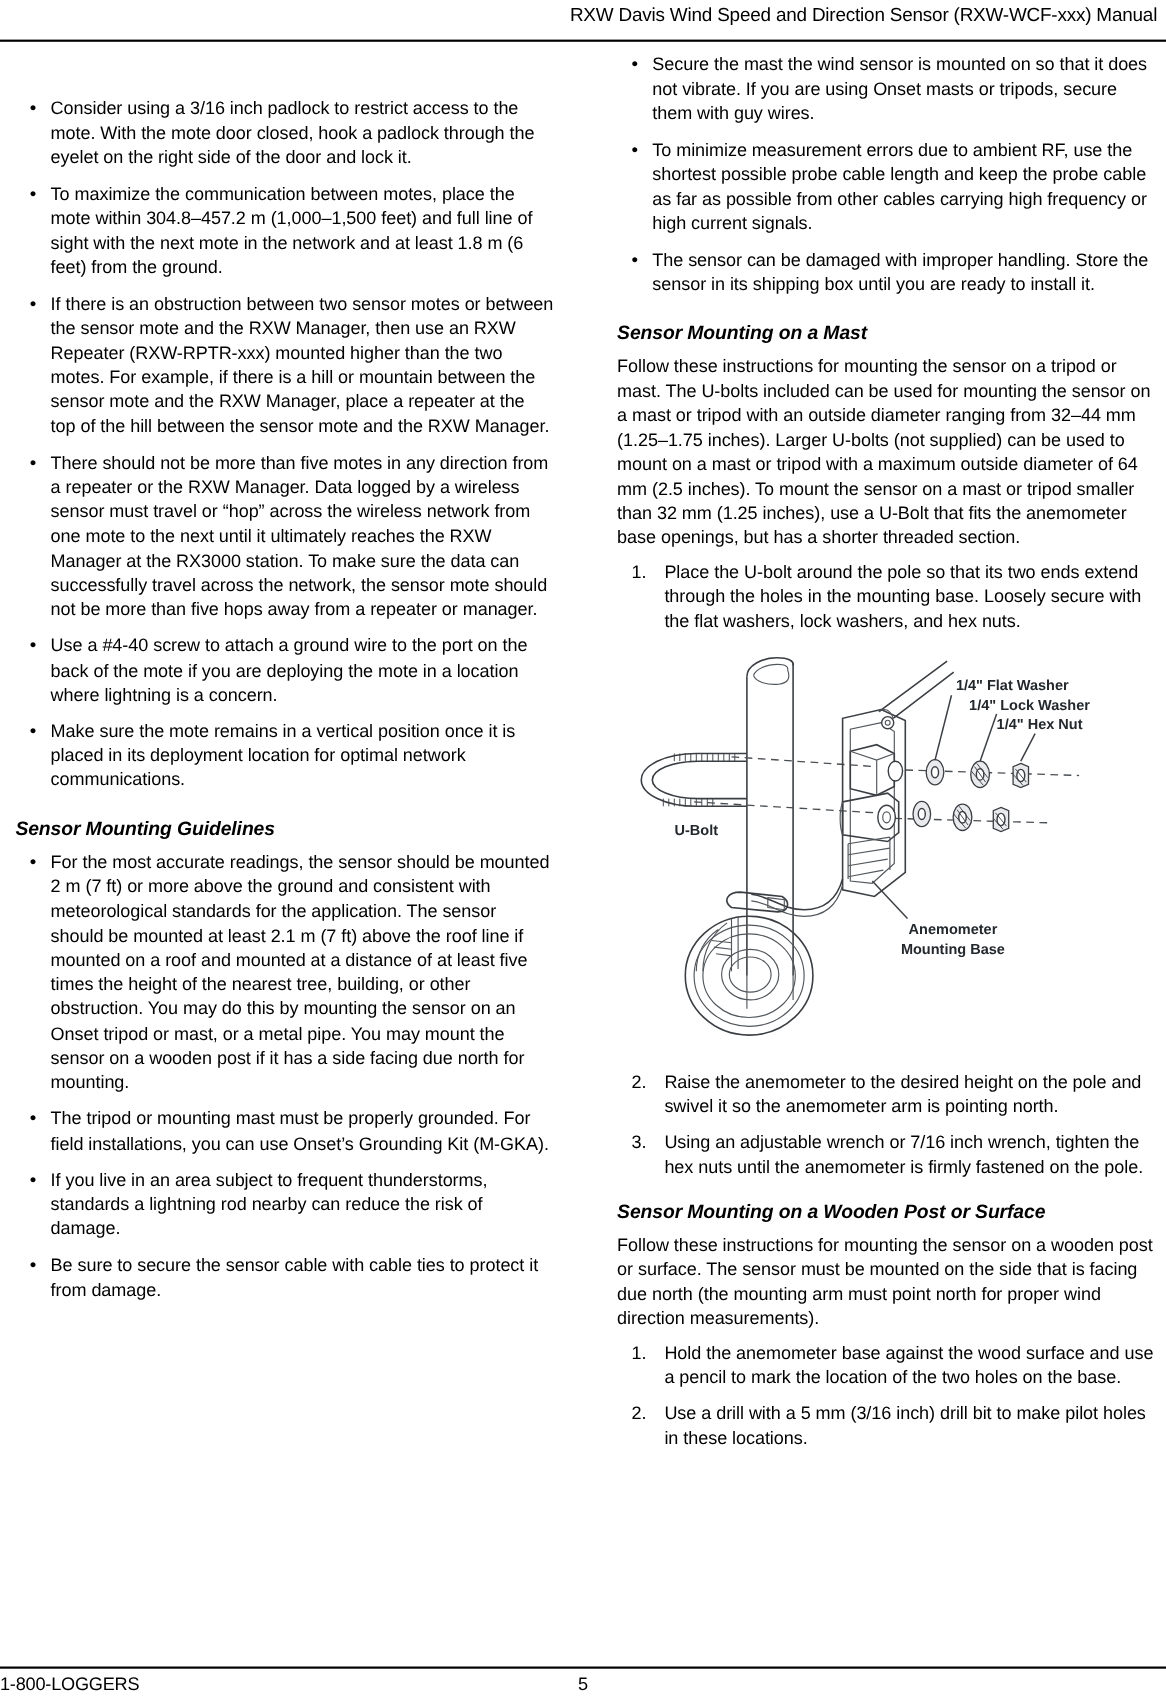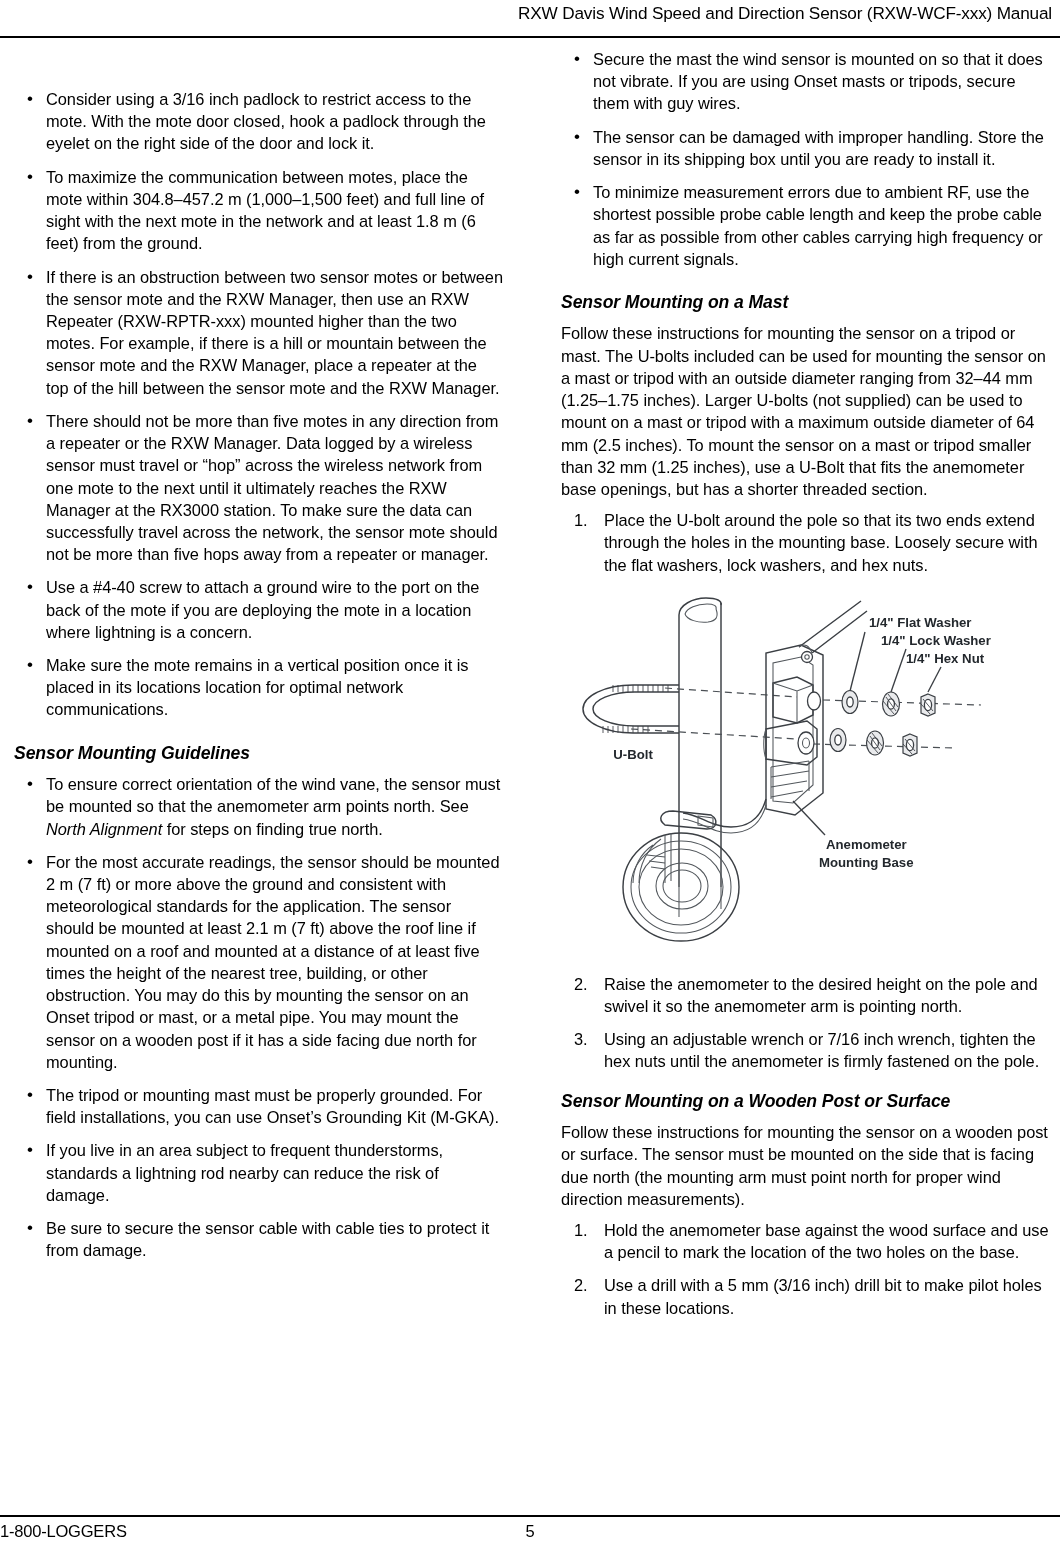--- a/index.html
+++ b/index.html
@@ -198,42 +198,41 @@
   <div class="columns">
 
     <div class="col col-left">
 
       <ul class="bullets">
         <li>Consider using a 3/16 inch padlock to restrict access to the mote. With the mote door closed, hook a padlock through the eyelet on the right side of the door and lock it.</li>
         <li>To maximize the communication between motes, place the mote within 304.8–457.2 m (1,000–1,500 feet) and full line of sight with the next mote in the network and at least 1.8 m (6 feet) from the ground.</li>
         <li>If there is an obstruction between two sensor motes or between the sensor mote and the RXW Manager, then use an RXW Repeater (RXW-RPTR-xxx) mounted higher than the two motes. For example, if there is a hill or mountain between the sensor mote and the RXW Manager, place a repeater at the top of the hill between the sensor mote and the RXW Manager.</li>
         <li>There should not be more than five motes in any direction from a repeater or the RXW Manager. Data logged by a wireless sensor must travel or “hop” across the wireless network from one mote to the next until it ultimately reaches the RXW Manager at the RX3000 station. To make sure the data can successfully travel across the network, the sensor mote should not be more than five hops away from a repeater or manager.</li>
         <li>Use a #4-40 screw to attach a ground wire to the port on the back of the mote if you are deploying the mote in a location where lightning is a concern.</li>
-        <li>Make sure the mote remains in a vertical position once it is placed in its locations location for optimal network communications.</li>
+        <li>Make sure the mote remains in a vertical position once it is placed in its deployment location for optimal network communications.</li>
       </ul>
 
       <h2 class="h-sec">Sensor Mounting Guidelines</h2>
 
 
       <ul class="bullets">
-        <li><span>To ensure correct orientation of the wind vane, the sensor must be mounted so that the anemometer arm points north. See </span><em class="it">North Alignment</em><span> for steps on finding true north.</span></li>
         <li>For the most accurate readings, the sensor should be mounted 2 m (7 ft) or more above the ground and consistent with meteorological standards for the application. The sensor should be mounted at least 2.1 m (7 ft) above the roof line if mounted on a roof and mounted at a distance of at least five times the height of the nearest tree, building, or other obstruction. You may do this by mounting the sensor on an Onset tripod or mast, or a metal pipe. You may mount the sensor on a wooden post if it has a side facing due north for mounting.</li>
         <li>The tripod or mounting mast must be properly grounded. For field installations, you can use Onset’s Grounding Kit (M-GKA).</li>
         <li>If you live in an area subject to frequent thunderstorms, standards a lightning rod nearby can reduce the risk of damage.</li>
         <li>Be sure to secure the sensor cable with cable ties to protect it from damage.</li>
       </ul>
 
     </div>
 
     <div class="col col-right">
 
       <ul class="bullets">
         <li>Secure the mast the wind sensor is mounted on so that it does not vibrate. If you are using Onset masts or tripods, secure them with guy wires.</li>
+        <li>To minimize measurement errors due to ambient RF, use the shortest possible probe cable length and keep the probe cable as far as possible from other cables carrying high frequency or high current signals.</li>
         <li>The sensor can be damaged with improper handling. Store the sensor in its shipping box until you are ready to install it.</li>
-        <li>To minimize measurement errors due to ambient RF, use the shortest possible probe cable length and keep the probe cable as far as possible from other cables carrying high frequency or high current signals.</li>
       </ul>
 
       <h2 class="h-sec">Sensor Mounting on a Mast</h2>
 
       <p class="body">Follow these instructions for mounting the sensor on a tripod or mast. The U-bolts included can be used for mounting the sensor on a mast or tripod with an outside diameter ranging from 32–44 mm (1.25–1.75 inches). Larger U-bolts (not supplied) can be used to mount on a mast or tripod with a maximum outside diameter of 64 mm (2.5 inches). To mount the sensor on a mast or tripod smaller than 32 mm (1.25 inches), use a U-Bolt that fits the anemometer base openings, but has a shorter threaded section.</p>
 
       <ol class="numbered start-one">
         <li>Place the U-bolt around the pole so that its two ends extend through the holes in the mounting base. Loosely secure with the flat washers, lock washers, and hex nuts.</li>
       </ol>
 

